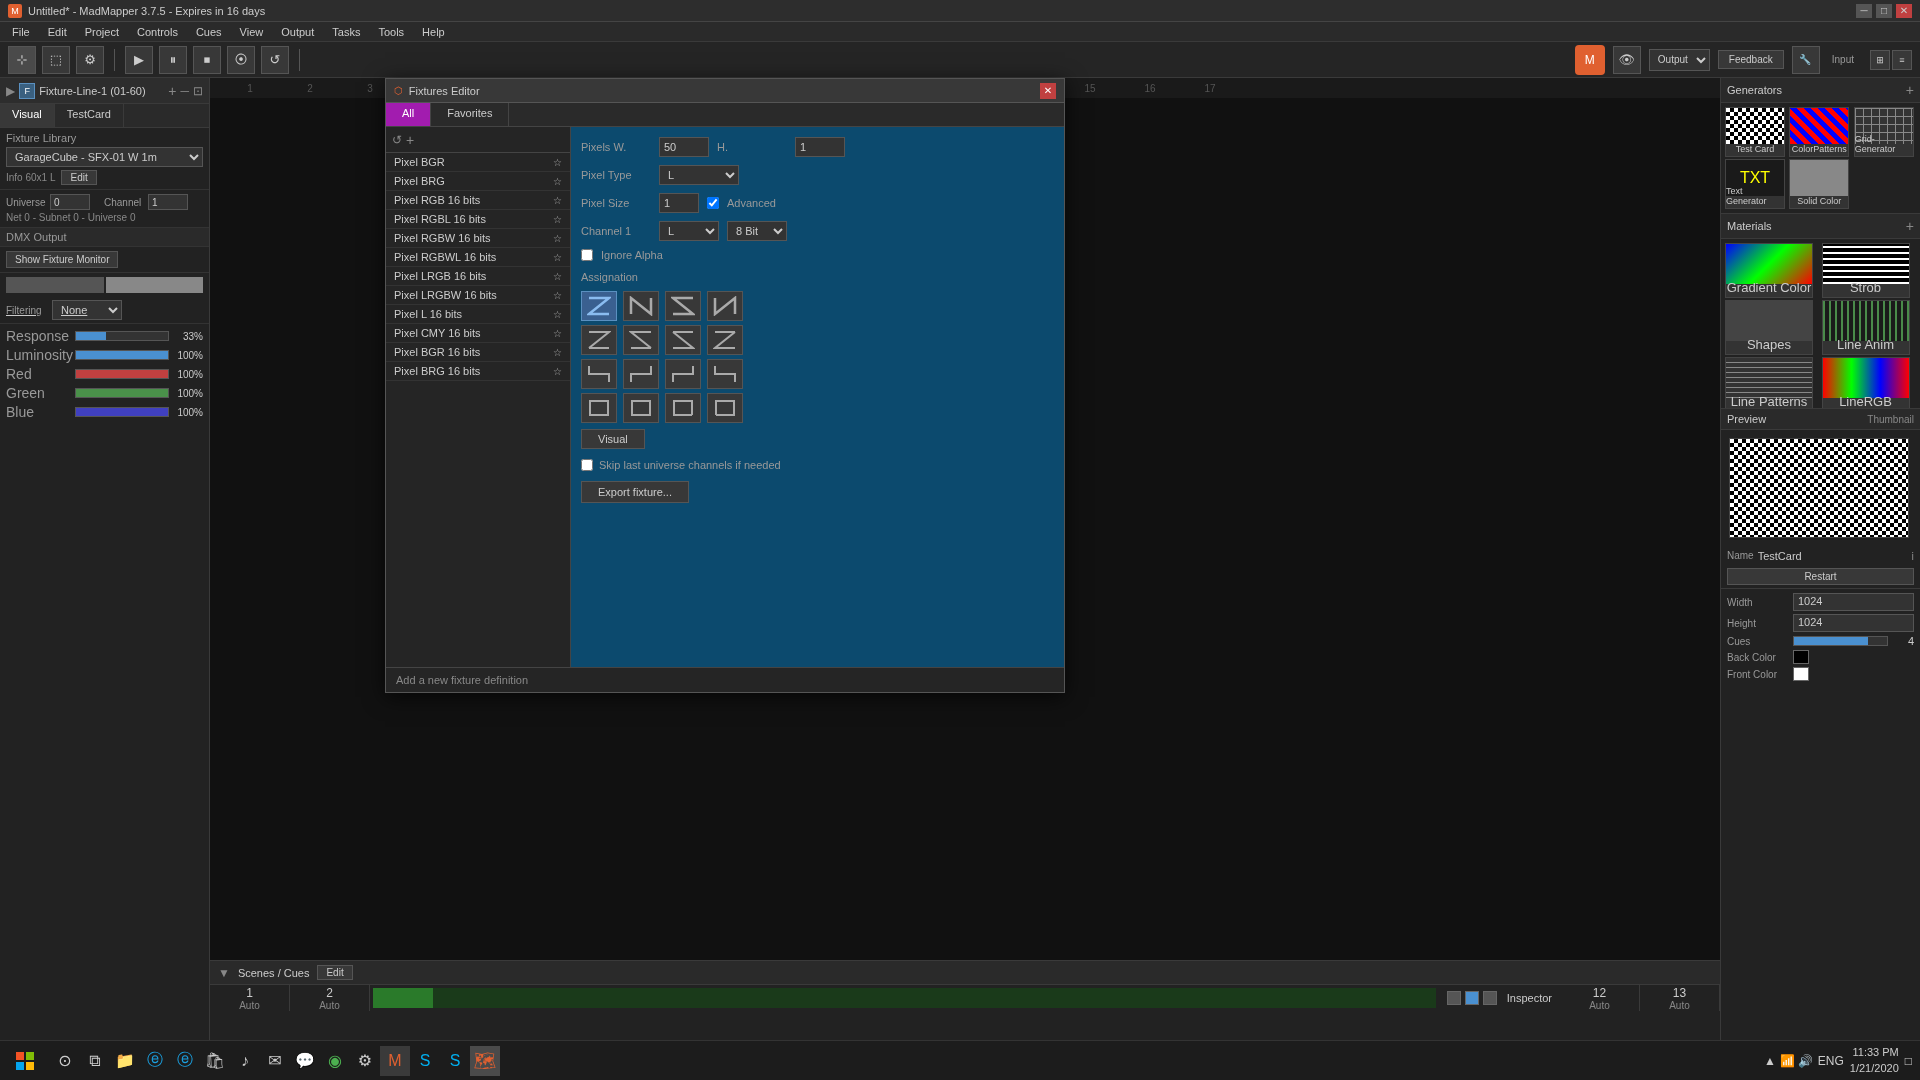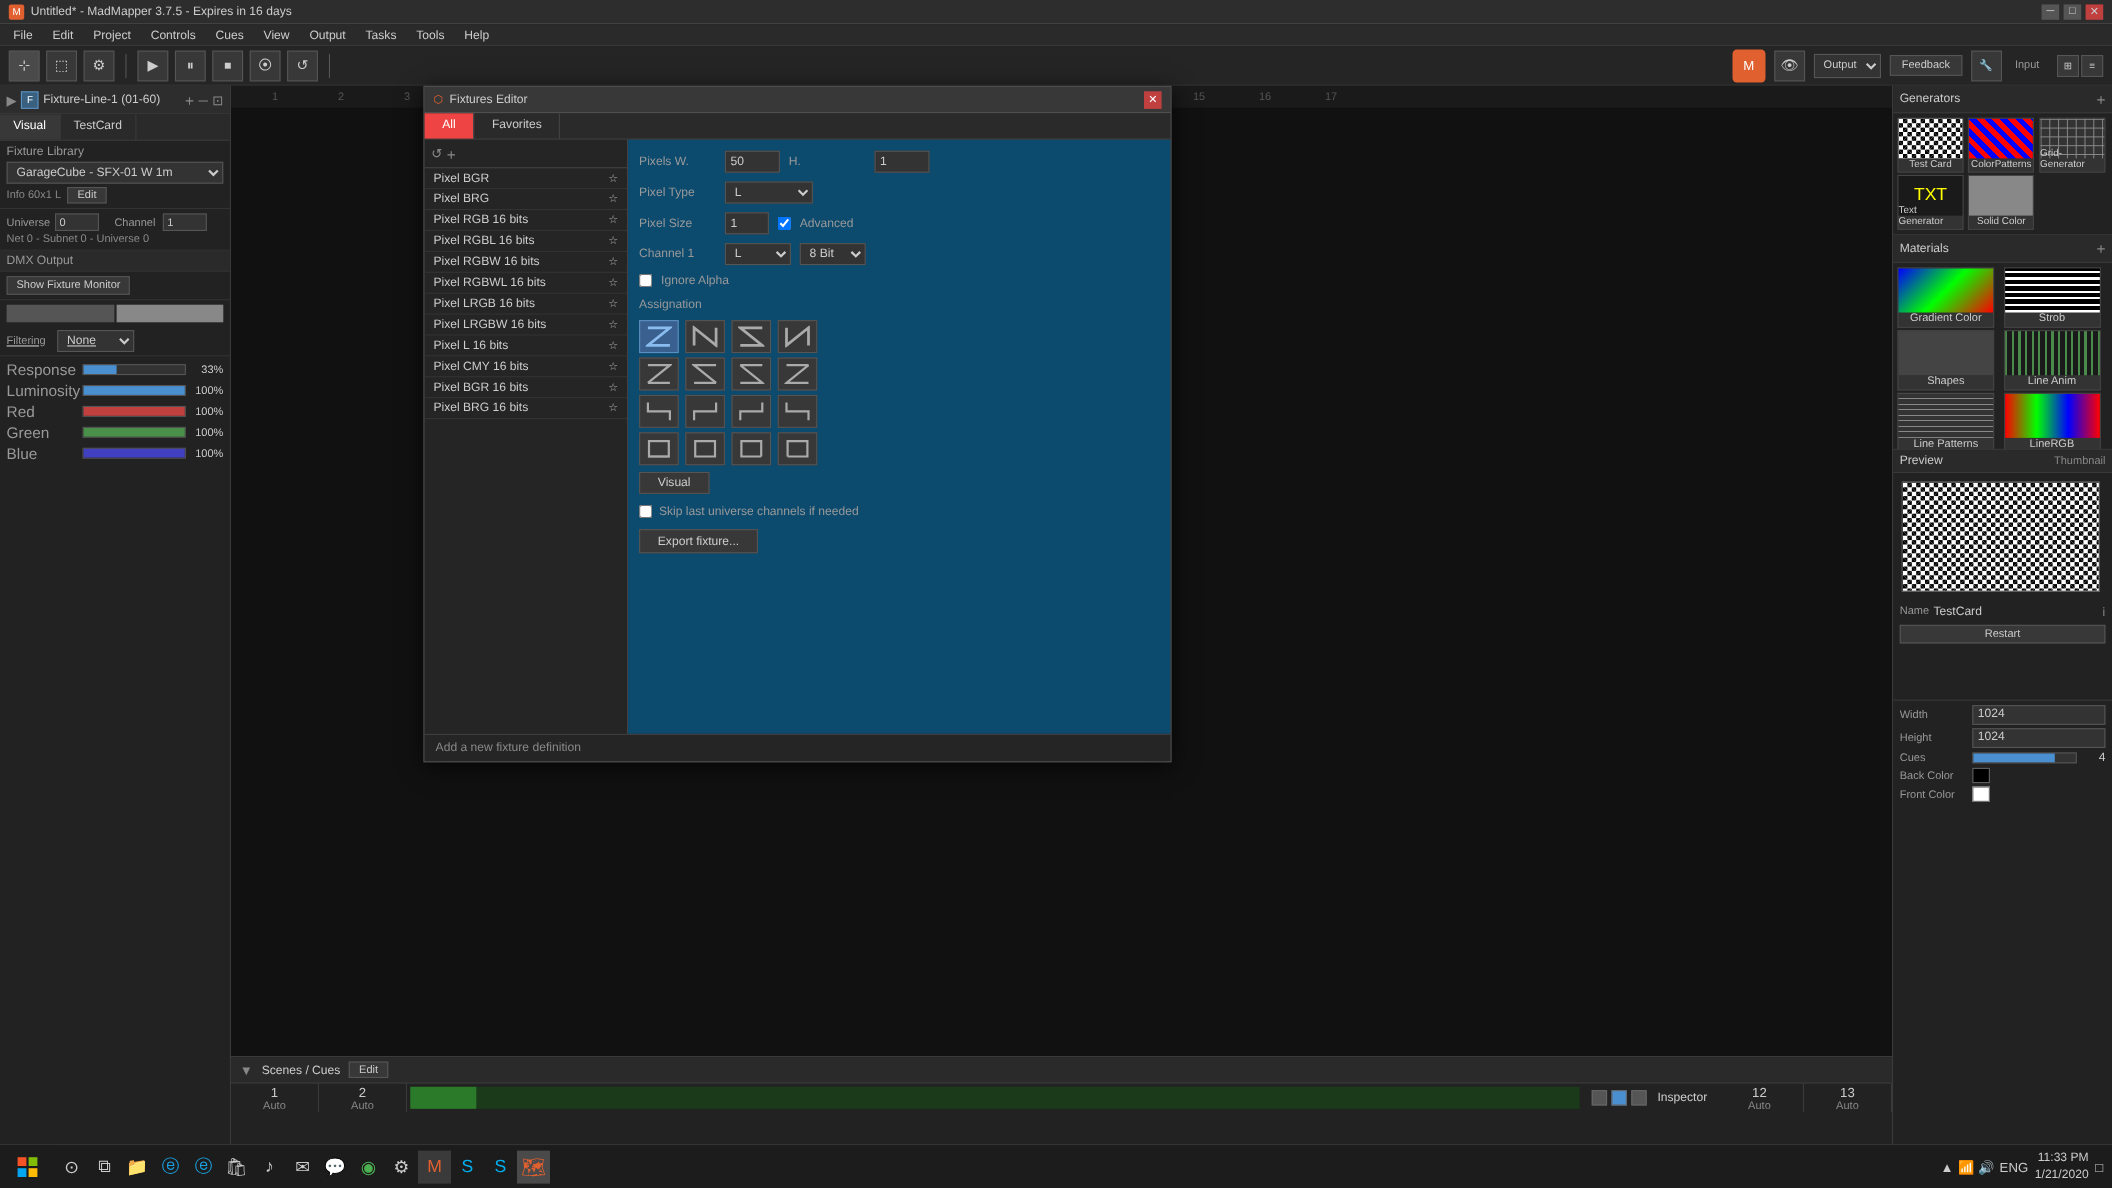--- a/index.html
+++ b/index.html
@@ -399,21 +399,21 @@
       position: relative;
     }
     .mat-thumb {
       width: 100%;
       height: 40px;
       background: #555;
       position: absolute;
       top: 0;
     }
     .mat-label {
-      font-size: 10px;
+      font-size: 13px;
       color: #ccc;
       position: relative;
       z-index: 1;
     }
 
     
     .preview-header {
       padding: 4px 6px;
       background: #2a2a2a;
       font-size: 11px;
@@ -439,21 +439,20 @@
       text-align: center;
     }
     .preview-name-label { font-size: 10px; color: #999; }
     .preview-name-val { font-size: 11px; color: #ccc; }
 
     
     .inspector-container {
       background: #222;
       border-top: 1px solid #3a3a3a;
       padding: 4px 6px;
-      margin-top: 48px;
     }
     .inspector-row {
       display: flex;
       align-items: center;
       gap: 6px;
       margin-bottom: 3px;
     }
     .insp-label { font-size: 10px; color: #999; width: 60px; }
     .insp-val {
       font-size: 11px;
@@ -526,21 +525,21 @@
       border-bottom: 1px solid #444;
     }
     .modal-tab {
       padding: 4px 16px;
       font-size: 11px;
       cursor: pointer;
       border-right: 1px solid #444;
       color: #ccc;
     }
     .modal-tab.active {
-      background: #ef4444;
+      background: #a21caf;
       color: #fff;
     }
 
     .modal-body {
       display: flex;
       height: 540px;
     }
 
     
     .fixture-list {

